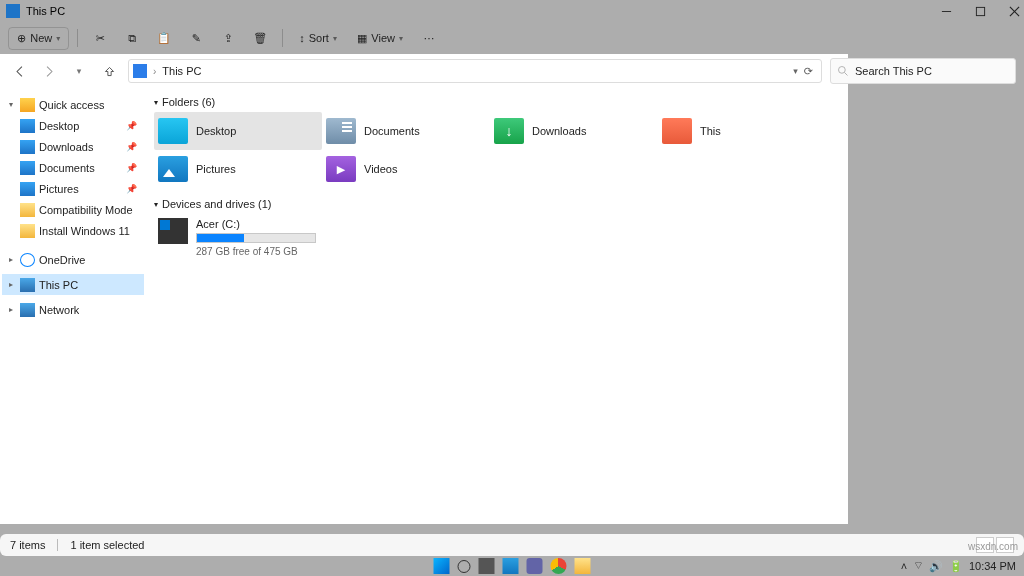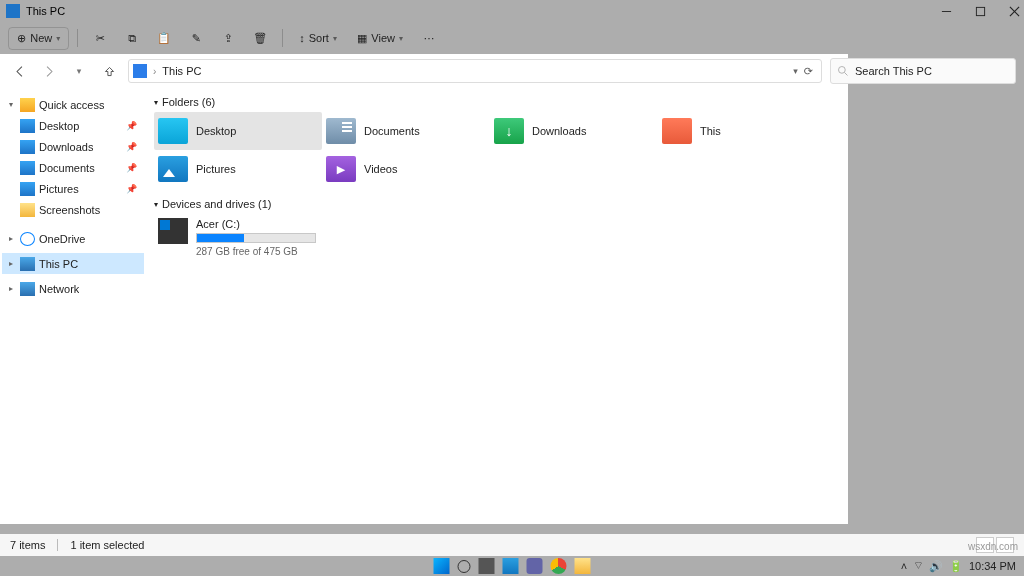--- a/index.html
+++ b/index.html
@@ -44,21 +44,21 @@
   .fitem .bigicon{width:30px;height:26px;border-radius:2px;flex-shrink:0;}
   .fitem .flbl{font-size:11px;}
   .drive{display:flex;align-items:flex-start;gap:8px;padding:4px;width:210px;}
   .drive .dicon{width:30px;height:26px;background:#333;position:relative;}
   .drive .dicon::after{content:"";position:absolute;left:2px;top:2px;width:10px;height:10px;background:#0078d4;}
   .drive .dinfo{flex:1;}
   .drive .dname{font-size:11px;}
   .drive .dbar{width:120px;height:10px;background:#e6e6e6;margin:3px 0;border:1px solid #c8c8c8;}
   .drive .dfill{height:100%;background:#0a84ff;width:40%;}
   .drive .dfree{font-size:10px;color:#666;}
-  .status{position:absolute;left:0;right:0;bottom:20px;height:22px;display:flex;align-items:center;padding:0 10px;gap:12px;z-index:70;color:#333;background:#f6f6f6;}
+  .status{position:absolute;left:0;right:0;bottom:20px;height:22px;display:flex;align-items:center;padding:0 10px;gap:12px;z-index:70;color:#333;background:#f6f6f6;border-radius:6px;}
   .status .sep{width:1px;height:12px;background:#bbb;}
   .status .vbtns{margin-left:auto;display:flex;gap:2px;}
   .status .vbtn{width:18px;height:16px;border:1px solid #ccc;background:#fff;}
   .taskbar{position:absolute;left:0;right:0;bottom:0;height:20px;z-index:70;display:flex;align-items:center;}
   .taskbar .center{position:absolute;left:50%;transform:translateX(-50%);display:flex;gap:8px;align-items:center;}
   .taskbar .tcicon{width:16px;height:16px;}
   .taskbar .tray{margin-left:auto;display:flex;align-items:center;gap:6px;padding-right:8px;color:#222;}
   .clock{font-size:10px;line-height:1;text-align:right;}
   .ic-star{background:linear-gradient(#ffd24d,#f5a623);}
   .ic-blue{background:linear-gradient(#35a3f3,#1e74c7);}
@@ -206,21 +206,25 @@
           <span class="lbl">Documents</span>
           <span class="pin">📌</span>
         </div>
         <div class="srow indent">
           <span class="ficon ic-blue"></span>
           <span class="lbl">Pictures</span>
           <span class="pin">📌</span>
         </div>
         <div class="srow indent">
           <span class="ficon ic-folder"></span>
-          <span class="lbl">Screenshots</span>
+          <span class="lbl">Compatibility Mode</span>
+        </div>
+        <div class="srow indent">
+          <span class="ficon ic-folder"></span>
+          <span class="lbl">Install Windows 11</span>
         </div>
       </div>
     <div style="height:8px"></div>
     <div class="srow">
       <span class="expand">▸</span>
       <span class="ficon ic-cloud"></span>
       <span class="lbl">OneDrive</span>
     </div>
     <div style="height:4px"></div>
     <div class="srow sel">

